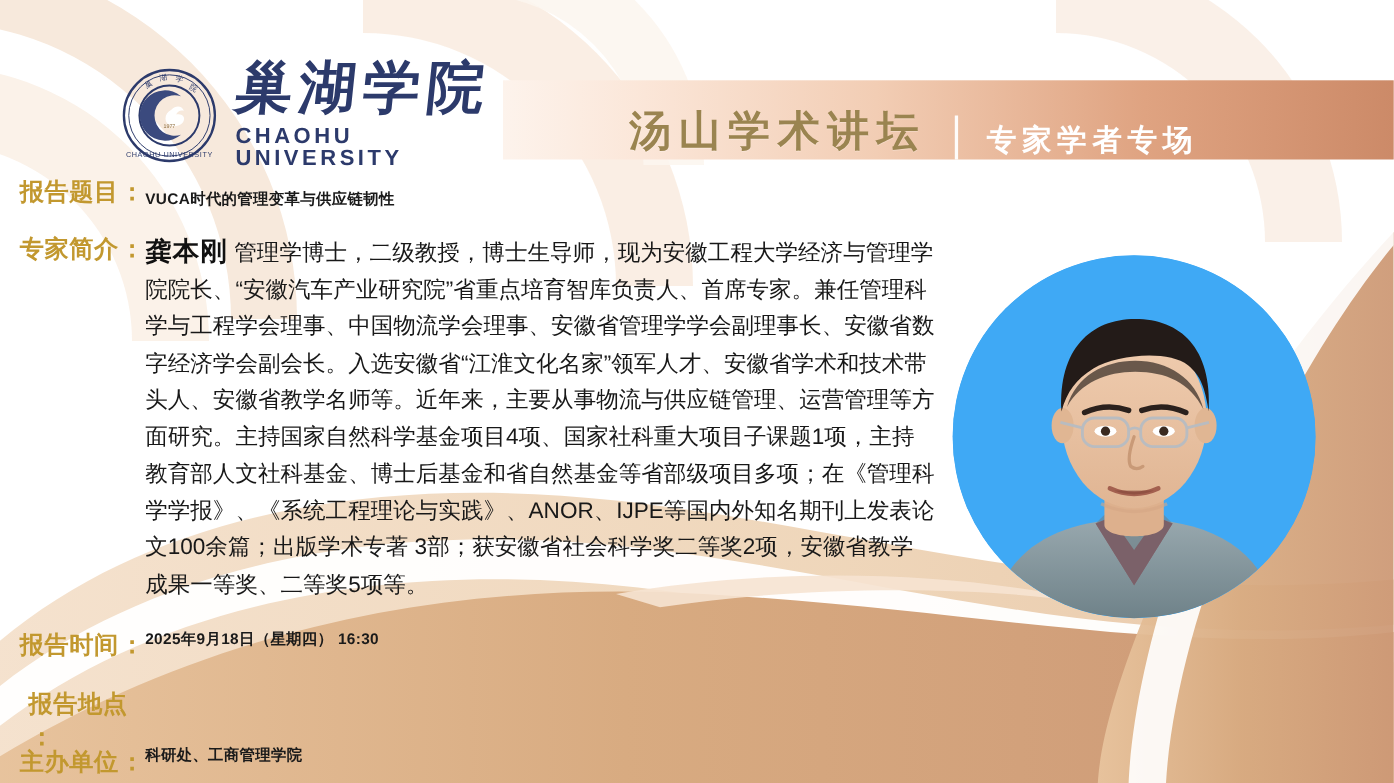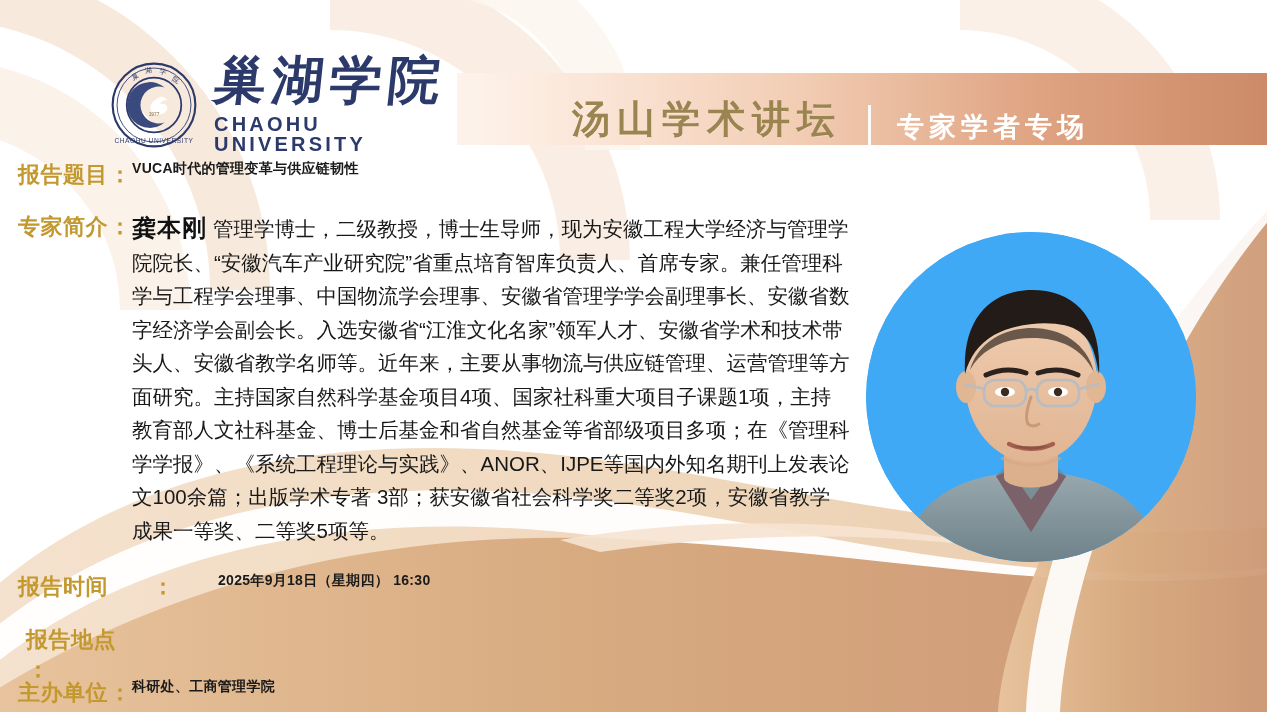--- a/index.html
+++ b/index.html
@@ -57,22 +57,22 @@
   
   .field{position:absolute;display:flex;align-items:flex-start;}
   .label{
     color:#c2982f;font-size:22px;font-weight:700;
     white-space:nowrap;flex:0 0 auto;letter-spacing:.5px;
   }
   .colon{color:#c2982f;font-size:22px;font-weight:700;margin:0 1px 0 1px;}
   .value-bold{
     color:#1a1a1a;font-size:14px;font-weight:700;white-space:nowrap;letter-spacing:.3px;
   }
-  #row-title{left:18px;top:160px;}
-  #row-time{left:18px;top:572px;gap:43px;}
+  #row-title{left:18px;top:160px;align-items:flex-end;}
+  #row-time{left:18px;top:572px;}
   #row-place{left:26px;top:625px;flex-direction:column;}
   #row-org{left:18px;top:678px;}
   
   #row-bio{position:absolute;left:18px;top:212px;display:flex;align-items:flex-start;}
   .bio-body{margin-left:0;width:718px;}
   .bio-name{
     font-size:24px;font-weight:700;color:#111;letter-spacing:1px;
     margin-right:6px;
   }
   .bio-text{

